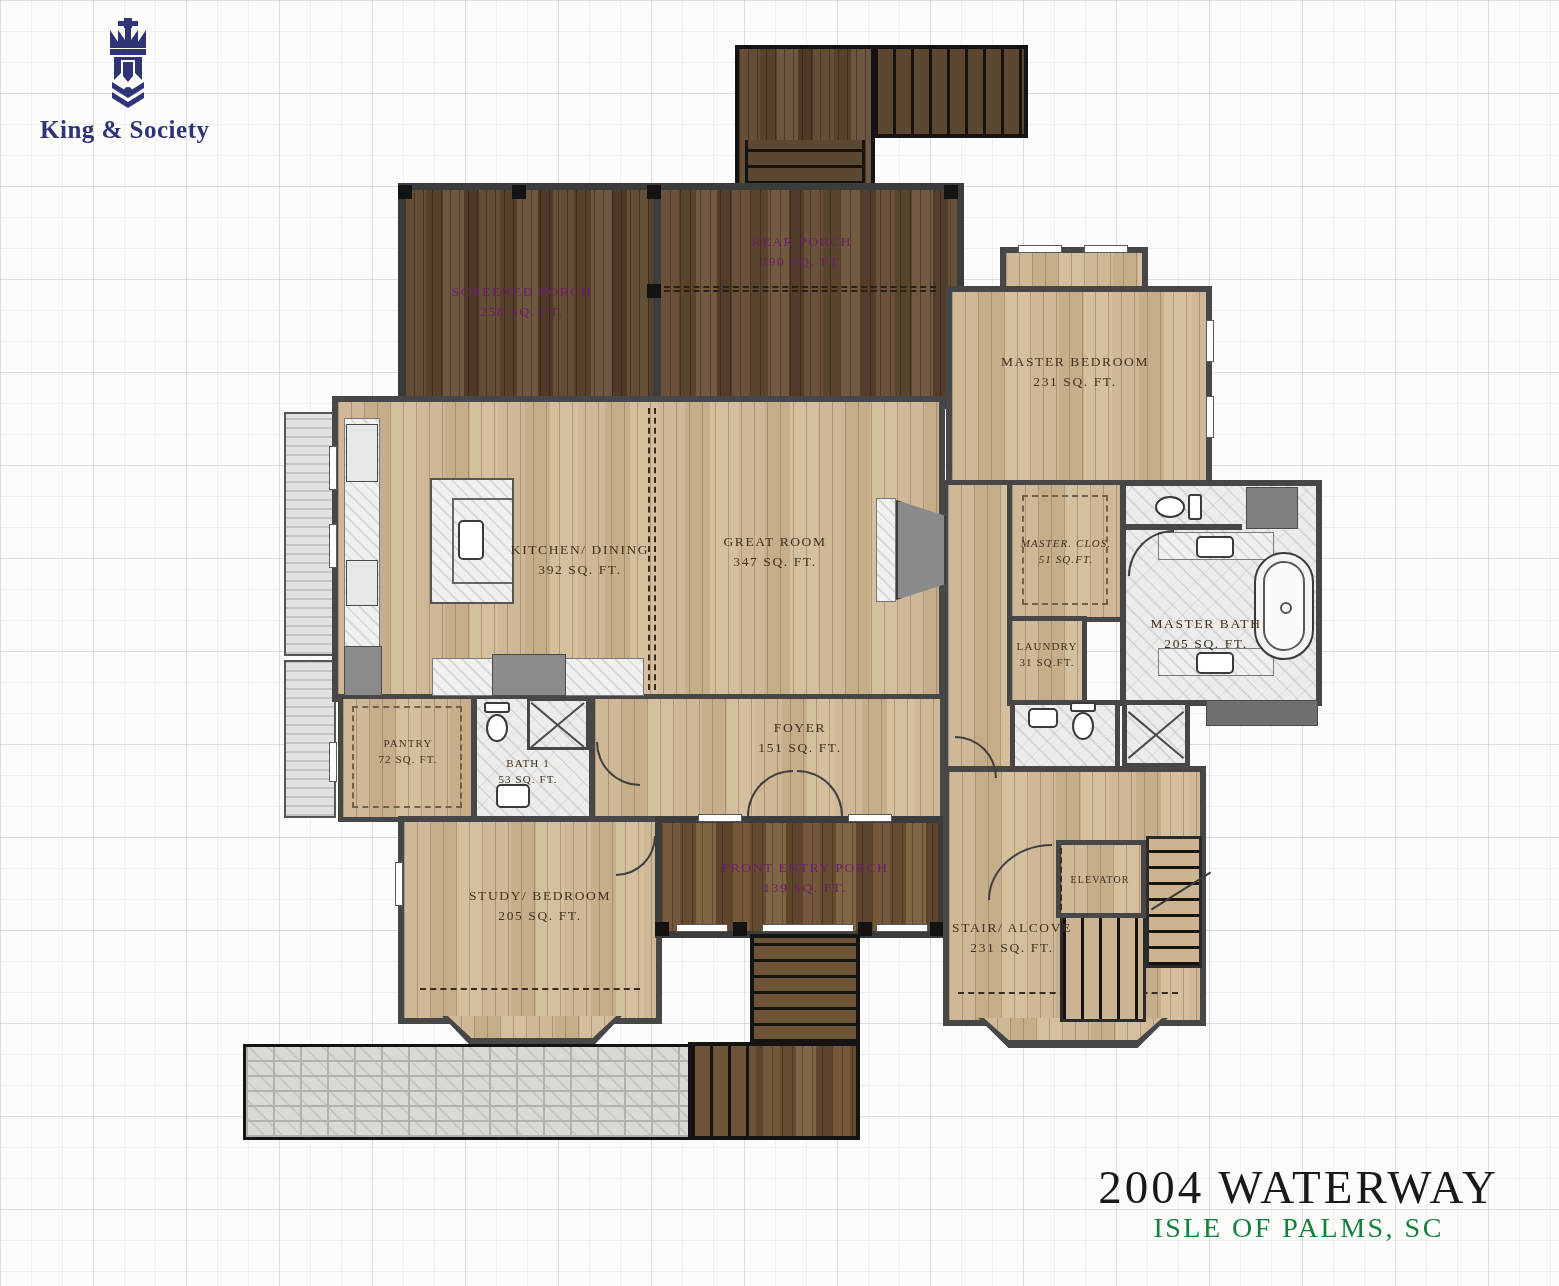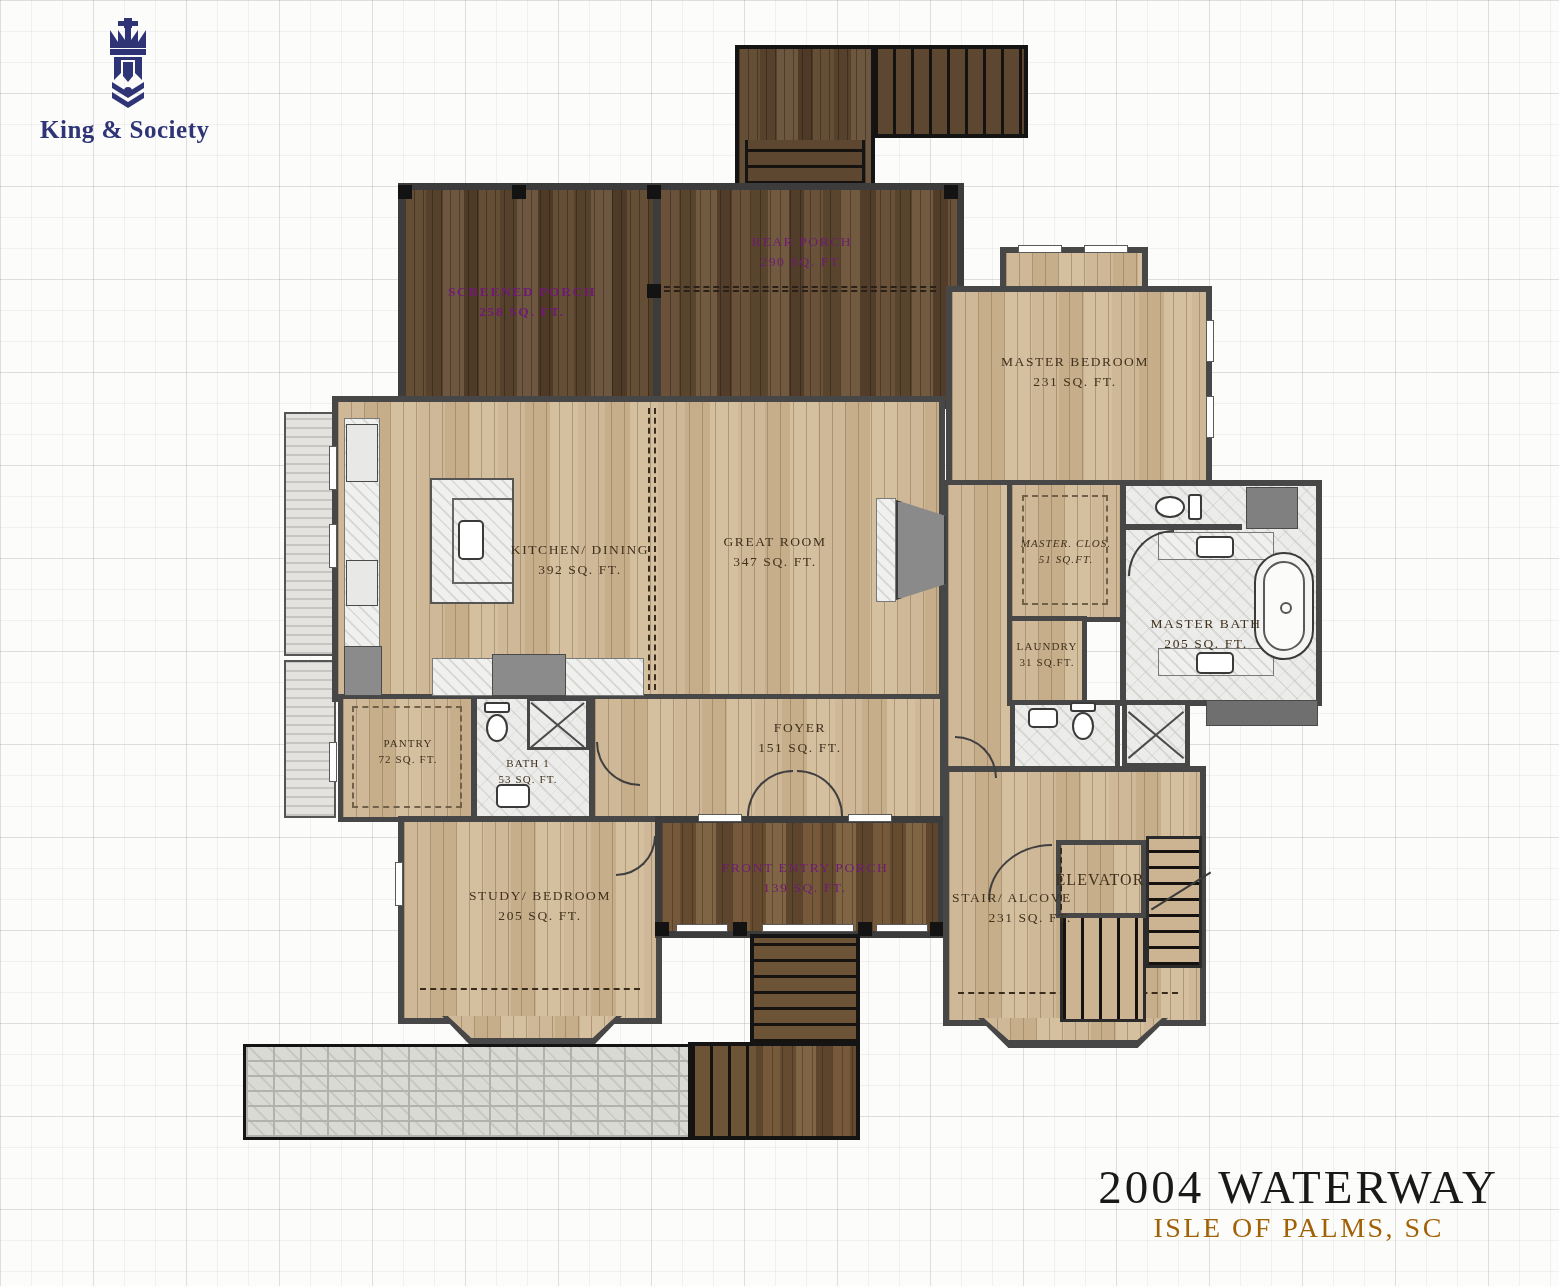--- a/index.html
+++ b/index.html
@@ -102,21 +102,21 @@
   .xbox:before{transform:rotate(40deg);}
   .xbox:after{transform:rotate(-40deg);}
   .arc{border:0 solid #3f3f3f;background:transparent;}
 
   
   #brand-name{color:#2e3476;font-size:25px;letter-spacing:.5px;font-weight:bold;}
 
   
   #title-block{right:60px;bottom:42px;text-align:center;color:#191919;}
   #title-address{font-size:47px;letter-spacing:3px;line-height:1.05;}
-  #title-location{font-size:28px;letter-spacing:2.5px;color:#a16207;}
+  #title-location{font-size:28px;letter-spacing:2.5px;color:#15803d;}
   #title-plan{font-size:28px;letter-spacing:2px;color:#242424;}
 </style>
 </head>
 <body>
 
 <div class="abs" style="left:40px;top:18px;width:260px;height:130px;">
   <svg class="abs" style="left:58px;top:0;" width="60" height="92" viewBox="0 0 60 92">
     <g fill="#2e3476">
       <rect x="26" y="0" width="8" height="10"></rect>
       <rect x="20" y="3" width="20" height="5"></rect>
@@ -257,21 +257,21 @@
 <div class="abs win-v" style="left:395px;top:862px;height:44px;"></div>
 <div class="abs win-h" style="left:698px;top:814px;width:44px;"></div>
 <div class="abs win-h" style="left:848px;top:814px;width:44px;"></div>
 
 <div class="abs wood-entry treads-h deckwall" style="left:750px;top:934px;width:110px;height:112px;"></div>
 <div class="abs wood-entry deckwall" style="left:688px;top:1042px;width:172px;height:98px;">
   <div class="abs wood-entry treads-v" style="left:0;top:0;width:64px;height:90px;"></div>
 </div>
 <div class="abs pavers" style="left:243px;top:1044px;width:448px;height:96px;border:3px solid #141414;"></div>
 
-<div class="abs rlabel on-dark" style="left:522px;top:302px;font-weight:bold;">
+<div class="abs rlabel on-dark" style="left:522px;top:302px;">
   <span>SCREENED PORCH</span>
   <span class="area">258 SQ. FT.</span>
 </div>
 <div class="abs rlabel on-dark" style="left:802px;top:252px;">
   <span>REAR PORCH</span>
   <span class="area">290 SQ. FT.</span>
 </div>
 <div class="abs rlabel" style="left:1075px;top:372px;">
   <span>MASTER BEDROOM</span>
   <span class="area">231 SQ. FT.</span>
@@ -309,24 +309,24 @@
   <span class="area">151 SQ. FT.</span>
 </div>
 <div class="abs rlabel on-dark" style="left:805px;top:878px;">
   <span>FRONT ENTRY PORCH</span>
   <span class="area">139 SQ. FT.</span>
 </div>
 <div class="abs rlabel" style="left:540px;top:906px;">
   <span>STUDY/ BEDROOM</span>
   <span class="area">205 SQ. FT.</span>
 </div>
-<div class="abs rlabel" style="left:1012px;top:908px;text-align:right;">
+<div class="abs rlabel" style="left:1012px;top:938px;">
   <span>STAIR/ ALCOVE</span>
   <span class="area">231 SQ. FT.</span>
 </div>
-<div class="abs rlabel small" style="left:1100px;top:880px;font-size:16px;">
+<div class="abs rlabel small" style="left:1100px;top:880px;font-size:10px;">
   <span>ELEVATOR</span>
 </div>
 
 <div class="abs" id="title-block">
   <div id="title-address">2004 WATERWAY</div>
   <div id="title-location">ISLE OF PALMS, SC</div>
 </div>
 
 </body></html>

